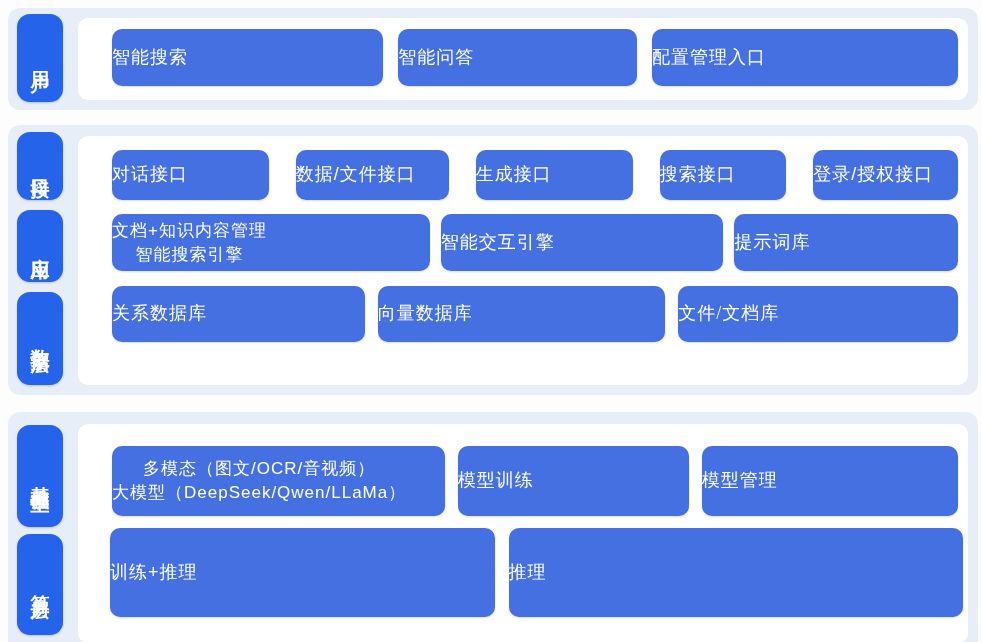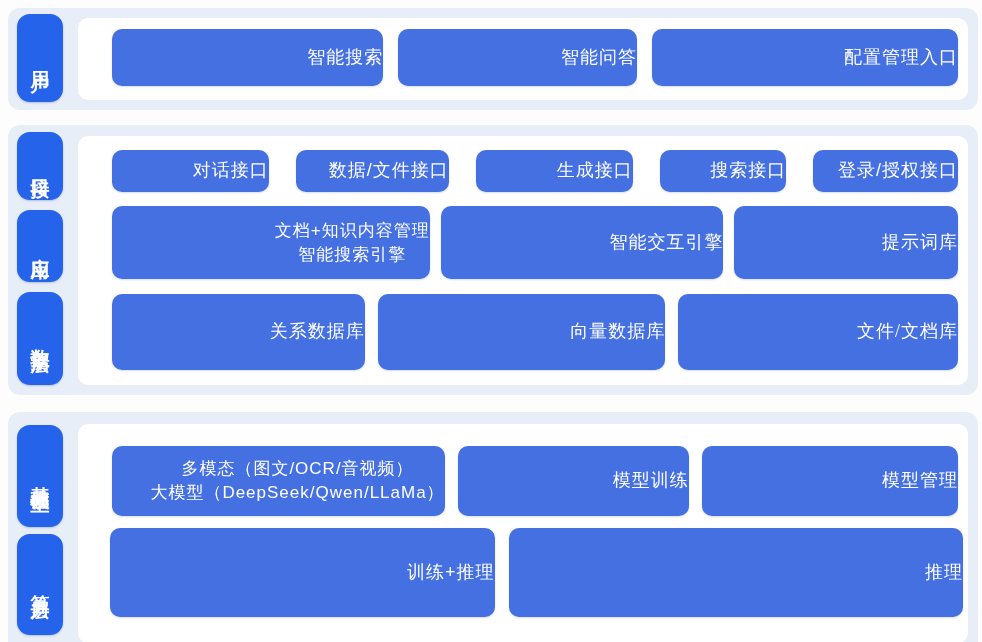--- a/index.html
+++ b/index.html
@@ -41,21 +41,21 @@
   #panel-bottom { top:12px; bottom:5px; }
 
   .row {
     display:flex;
     padding-left:34px; padding-right:10px;
     box-sizing:border-box;
   }
   .btn {
     background:#4570e2; color:#ffffff;
     border-radius:10px;
-    display:flex; align-items:center; justify-content:flex-end;
+    display:flex; align-items:center; justify-content:flex-start;
     text-align:center;
     font-size:18px; letter-spacing:1px;
     box-shadow:0 1px 2px rgba(30,60,150,.18);
   }
   .btn .lbl { white-space:pre-line; line-height:1.4; }
   .btn.small-text { font-size:17px; }
 </style>
 </head>
 <body>
 
@@ -77,52 +77,52 @@
       </div>
     </div>
   </div>
 
   <div class="section" id="section-middle">
     <div class="chip" style="top:7px; height:68px;">接口</div>
     <div class="chip" style="top:85px; height:72px;">应用</div>
     <div class="chip" style="top:167px; height:93px;">数据层</div>
 
     <div class="panel" id="panel-middle">
-      <div class="row" style="margin-top:14px; height:42px; gap:27px;">
+      <div class="row" style="margin-top:14px; height:50px; gap:27px;">
         <div class="btn" style="flex:171 0 0;">
           <span class="lbl">对话接口</span>
         </div>
         <div class="btn" style="flex:167 0 0;">
           <span class="lbl">数据/文件接口</span>
         </div>
         <div class="btn" style="flex:171 0 0;">
           <span class="lbl">生成接口</span>
         </div>
         <div class="btn" style="flex:138 0 0;">
           <span class="lbl">搜索接口</span>
         </div>
         <div class="btn" style="flex:158 0 0;">
           <span class="lbl">登录/授权接口</span>
         </div>
       </div>
 
-      <div class="row" style="margin-top:14px; height:73px; gap:11px;">
+      <div class="row" style="margin-top:14px; height:57px; gap:11px;">
         <div class="btn small-text" style="flex:253 0 0;">
           <span class="lbl">文档+知识内容管理
 智能搜索引擎</span>
         </div>
         <div class="btn" style="flex:225 0 0;">
           <span class="lbl">智能交互引擎</span>
         </div>
         <div class="btn" style="flex:178 0 0;">
           <span class="lbl">提示词库</span>
         </div>
       </div>
 
-      <div class="row" style="margin-top:15px; height:76px; gap:13px;">
+      <div class="row" style="margin-top:15px; height:56px; gap:13px;">
         <div class="btn" style="flex:253 0 0;">
           <span class="lbl">关系数据库</span>
         </div>
         <div class="btn" style="flex:288 0 0;">
           <span class="lbl">向量数据库</span>
         </div>
         <div class="btn" style="flex:280 0 0;font-family:Liberation Serif, serif;">
           <span class="lbl">文件/文档库</span>
         </div>
       </div>

